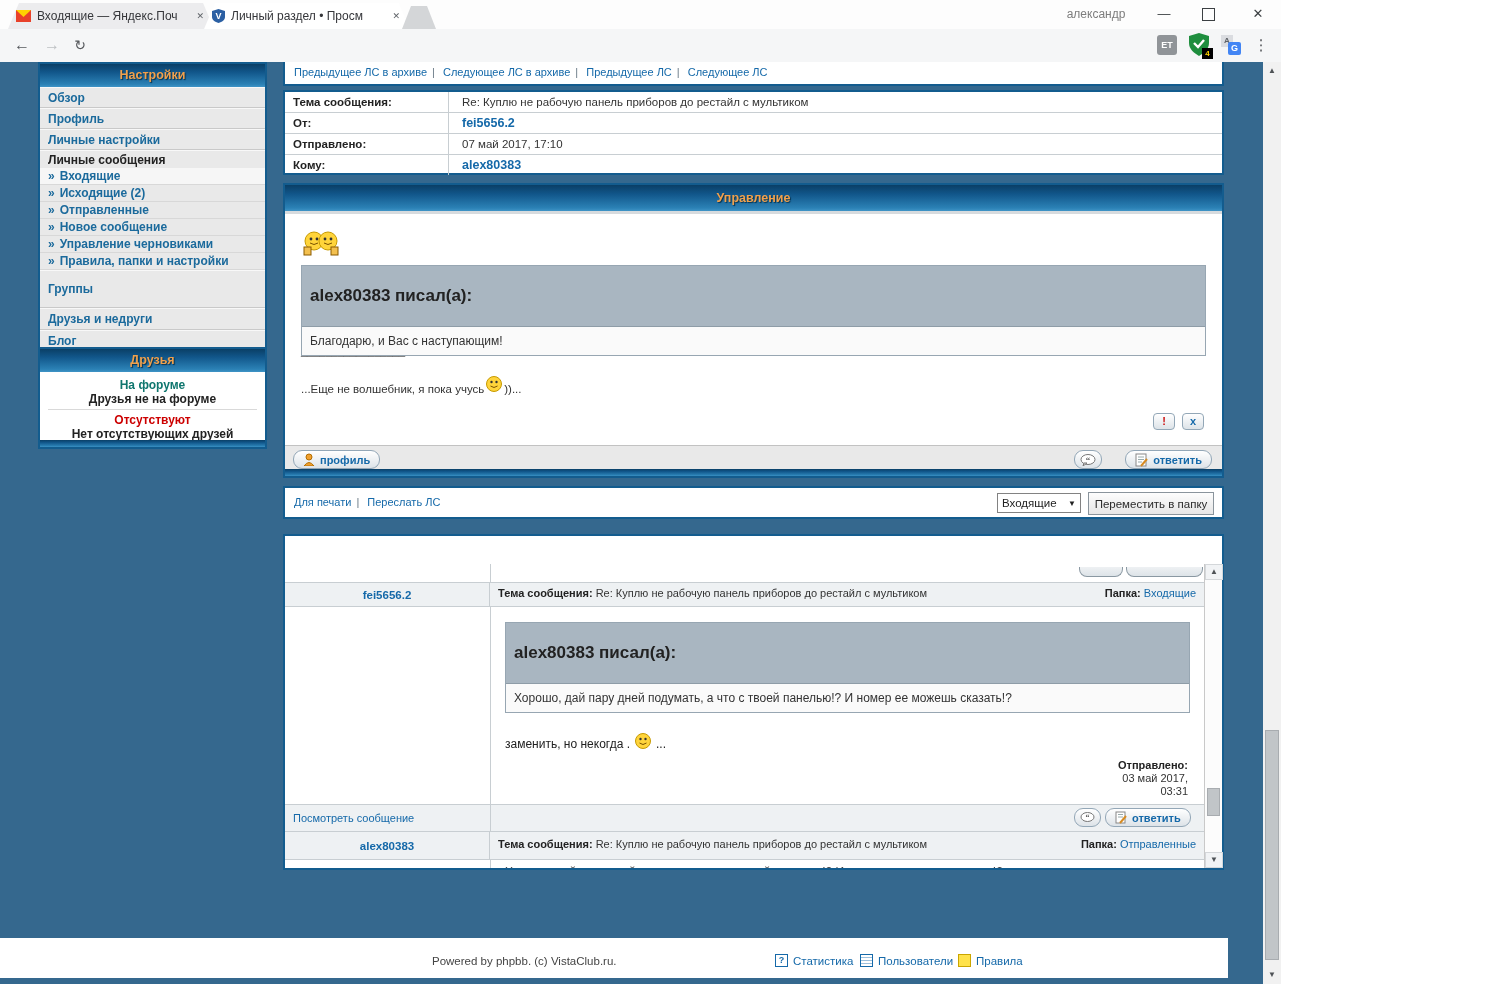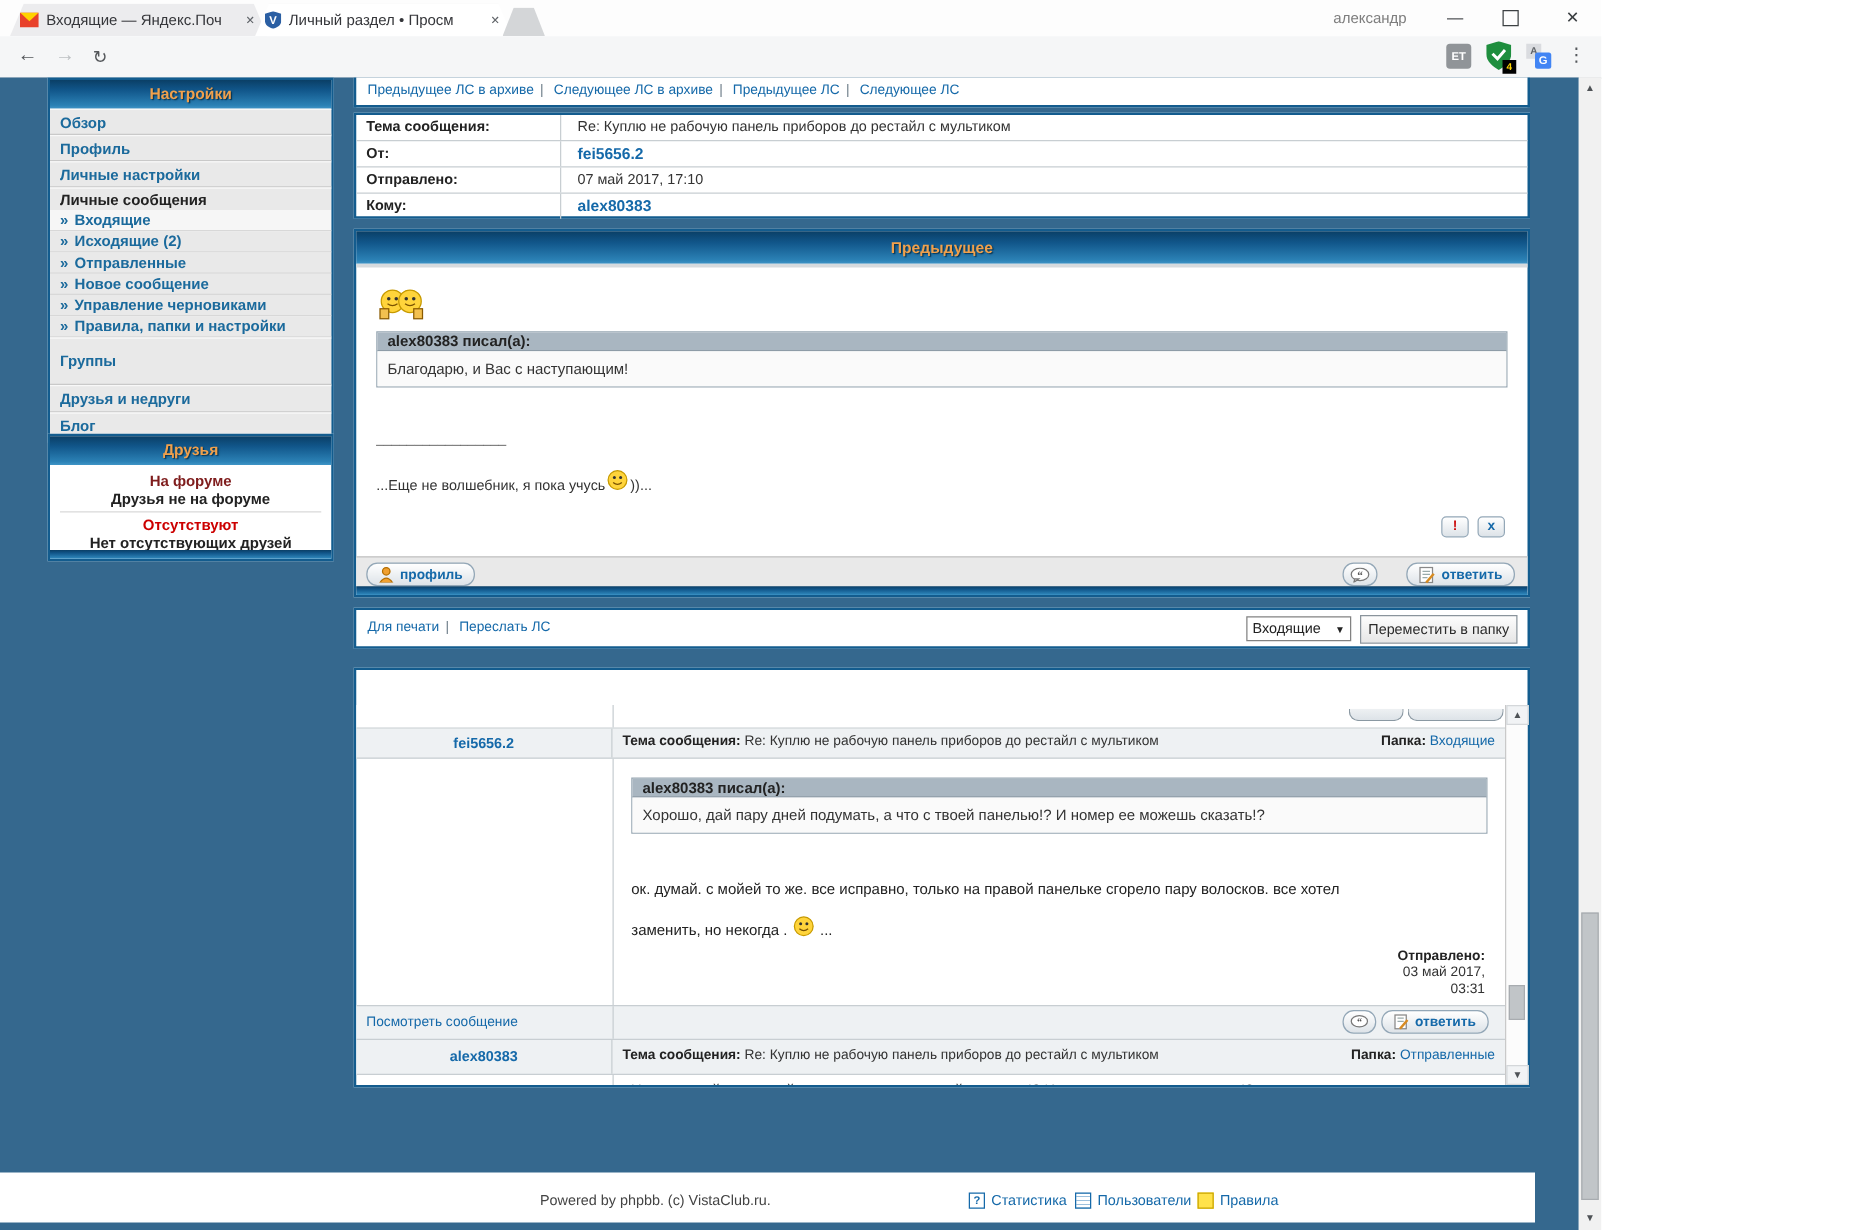--- a/index.html
+++ b/index.html
@@ -45,22 +45,22 @@
   .sb-section{height:18px;color:#222;border-bottom:none}
   .sb-sub{height:17px;border-top:none;border-bottom:1px solid #d8d8d8}
   .sb-sub .pre{margin-right:5px}
   .sb-active{background:#f6f6f6}
   .friends-line{font-size:12px;font-weight:bold;text-align:center;line-height:14px;color:#222}
   
   .row-line{border-bottom:1px solid #c8ced2}
   .lbl{font-weight:bold;color:#222;font-size:11.5px}
   .val{color:#333;font-size:11.5px}
   .quote{border:1px solid #97a6b2;box-sizing:border-box}
-  .qhead{background:#a9b6c1;border-bottom:1px solid #8e9ca7;font-size:12px;font-weight:bold;color:#222;
-         padding:0 8px;box-sizing:border-box}
+  .qhead{background:#a9b6c1;border-bottom:1px solid #8e9ca7;font-size:17px;font-weight:bold;color:#222;
+         padding:20px 8px;box-sizing:border-box}
   .qbody{background:#fafafa;font-size:12px;color:#333;padding:7px 8px;box-sizing:border-box}
   .btn{display:inline-flex;align-items:center;gap:5px;height:19px;border:1px solid #93a7b7;border-radius:9px;
        background:linear-gradient(#ffffff,#dde3e8);color:#1569a9;font-weight:bold;font-size:11px;
        padding:0 9px;box-sizing:border-box;cursor:pointer}
   .sqbtn{width:22px;height:17px;border:1px solid #93a7b7;border-radius:4px;
          background:linear-gradient(#ffffff,#dde3e8);text-align:center;line-height:15px;
          font-weight:bold;font-size:11px;cursor:pointer;box-sizing:border-box}
   .selectbox{display:flex;align-items:center;border:1px solid #828282;background:#fff;height:20px;
              font-size:11.5px;color:#222;padding:0 4px;box-sizing:border-box;cursor:pointer}
   .pushbtn{border:1px solid #8a949c;background:linear-gradient(#fdfdfd,#e6e6e6);font-size:11.5px;color:#2b2b2b;
@@ -182,21 +182,21 @@
     <div class="sb-item" style="height:22px">
         <span>Друзья и недруги</span>
       </div>
     <div class="sb-item" style="height:22px">
         <span>Блог</span>
       </div>
   </div>
 
   <div class="abs panel" style="left:38px;top:347px;width:229px;height:102px">
     <div class="grad sb-head ptitle">Друзья</div>
-    <div class="friends-line" style="margin-top:6px;color:#7f1d1d">На форуме</div>
+    <div class="friends-line" style="margin-top:6px;color:#0f766e">На форуме</div>
     <div class="friends-line">Друзья не на форуме</div>
     <div style="border-top:1px solid #d9d9d9;margin:3px 8px"></div>
     <div class="friends-line" style="color:#cc0000">Отсутствуют</div>
     <div class="friends-line">Нет отсутствующих друзей</div>
     <div class="abs grad" style="left:0;bottom:0;width:225px;height:7px"></div>
   </div>
 
   <div class="abs panel" style="left:283px;top:62px;width:941px;height:24px;border-top:none">
     <div style="padding:4px 0 0 9px;font-size:11px;white-space:nowrap">
       <span class="lnk">Предыдущее ЛС в архиве</span><span class="sep">|</span>
@@ -219,21 +219,21 @@
       <span class="lbl" style="width:155px;padding-left:8px;border-right:1px solid #c8ced2;height:100%;display:flex;align-items:center">Отправлено:</span>
       <span class="val" style="padding-left:13px">07 май 2017, 17:10</span>
     </div>
     <div style="height:20px;display:flex;align-items:center">
       <span class="lbl" style="width:155px;padding-left:8px;border-right:1px solid #c8ced2;height:100%;display:flex;align-items:center">Кому:</span>
       <span class="blnk" style="padding-left:13px;font-size:12.5px">alex80383</span>
     </div>
   </div>
 
   <div class="abs panel" style="left:283px;top:183px;width:941px;height:295px">
-    <div class="grad ptitle" style="height:26px;line-height:26px">Предыдущее</div>
+    <div class="grad ptitle" style="height:26px;line-height:26px">Управление</div>
     <div style="height:3px;background:#d7dbde"></div>
 
     <div class="abs" style="left:16px;top:44px">
       <svg width="40" height="28">
         <circle cx="13" cy="12" r="9" fill="#ffd43b" stroke="#c79a00"></circle>
         <circle cx="27" cy="12" r="9" fill="#ffd43b" stroke="#c79a00"></circle>
         <circle cx="10" cy="10" r="1.4" fill="#333"></circle>
           <circle cx="16" cy="10" r="1.4" fill="#333"></circle>
         <circle cx="24" cy="10" r="1.4" fill="#333"></circle>
           <circle cx="30" cy="10" r="1.4" fill="#333"></circle>
@@ -318,21 +318,20 @@
         <div class="abs" style="left:213px;top:4px;font-size:11px"><span class="lbl" style="font-size:11px">Тема сообщения:</span> <span class="val" style="font-size:11px">Re: Куплю не рабочую панель приборов до рестайл с мультиком</span></div>
         <div class="abs" style="right:8px;top:4px;font-size:11px"><span class="lbl" style="font-size:11px">Папка:</span> <span class="lnk" style="font-size:11px">Входящие</span></div>
       </div>
 
       <div style="position:relative;height:197px">
         <div class="abs" style="left:0;top:0;bottom:0;width:205px;border-right:1px solid #c8ced2"></div>
         <div class="abs quote" style="left:220px;right:14px;top:15px">
           <div class="qhead">alex80383 писал(а):</div>
           <div class="qbody">Хорошо, дай пару дней подумать, а что с твоей панелью!? И номер ее можешь сказать!?</div>
         </div>
-        <div class="abs" style="left:220px;top:97px;font-size:12px;color:#222">ок. думай. с мойей то же. все исправно, только на правой панельке сгорело пару волосков. все хотел</div>
         <div class="abs" style="left:220px;top:126px;font-size:12px;color:#222;display:flex;align-items:flex-end">
           <span>заменить, но некогда .</span>
           <svg width="18" height="18" style="margin:0 4px;position:relative;top:-1px">
             <circle cx="9" cy="9" r="7.5" fill="#ffd43b" stroke="#c79a00"></circle>
             <circle cx="6.5" cy="7" r="1.2" fill="#333"></circle>
               <circle cx="11.5" cy="7" r="1.2" fill="#333"></circle>
             <path d="M5.5 11 q3.5 3 7 0" stroke="#7a5200" fill="none"></path>
           </svg>
           <span>...</span>
         </div>

